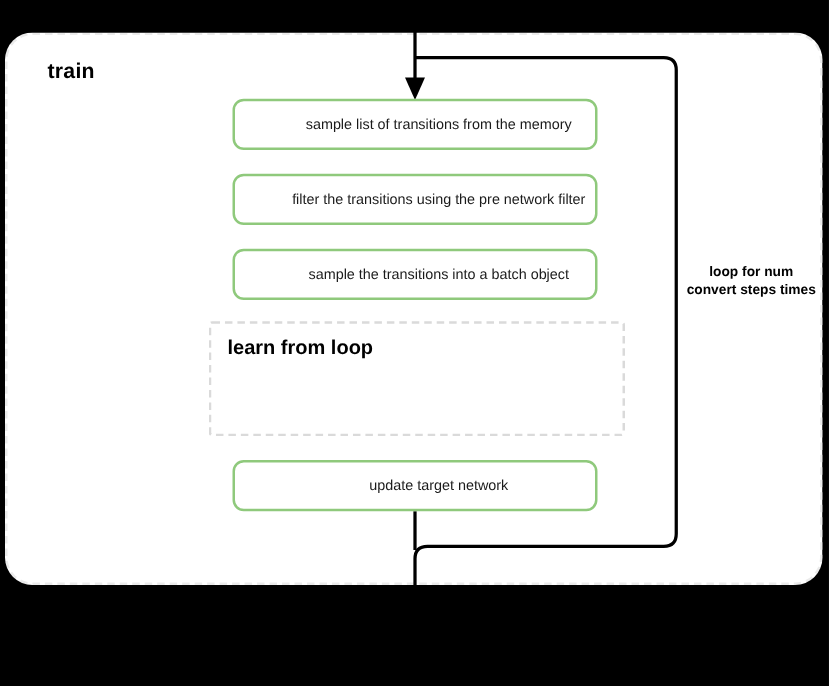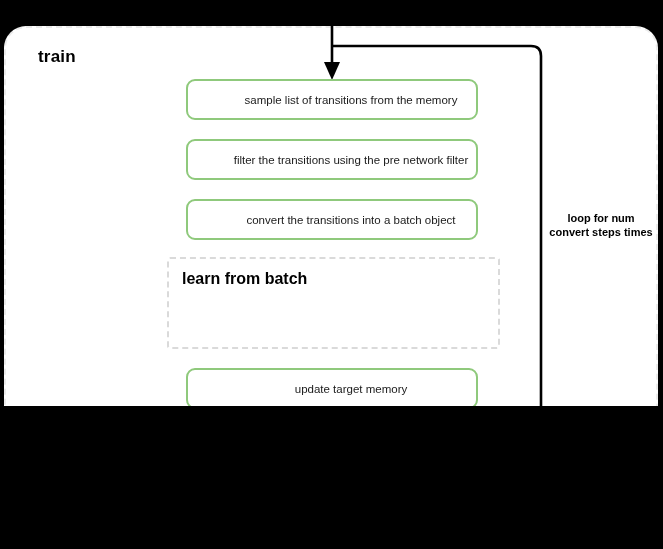--- a/index.html
+++ b/index.html
@@ -3,21 +3,21 @@
 <meta charset="utf-8">
 <style>
   html, body {
     margin: 0;
     padding: 0;
     background: #000000;
   }
   #canvas {
     position: relative;
     width: 663px;
-    height: 406px;
+    height: 549px;
     background: #000000;
     overflow: hidden;
     font-family: "Liberation Sans", sans-serif;
   }
 
   
   #train-container {
     position: absolute;
     left: 4px;
     top: 26px;
@@ -134,26 +134,26 @@
 
   <div class="green-box" id="box-sample">
     <span class="box-label">sample list of transitions from the memory</span>
   </div>
 
   <div class="green-box" id="box-filter">
     <span class="box-label">filter the transitions using the pre network filter</span>
   </div>
 
   <div class="green-box" id="box-convert">
-    <span class="box-label">convert the transitions into a batch object</span>
+    <span class="box-label">sample the transitions into a batch object</span>
   </div>
 
   <div id="learn-batch-box">
-    <div id="learn-batch-title">learn from batch</div>
+    <div id="learn-batch-title">learn from loop</div>
   </div>
 
   <div class="green-box" id="box-update">
-    <span class="box-label">update target memory</span>
+    <span class="box-label">update target network</span>
   </div>
 
   <div id="loop-label">loop for num convert steps times</div>
 
 </div>
 
 </body></html>

